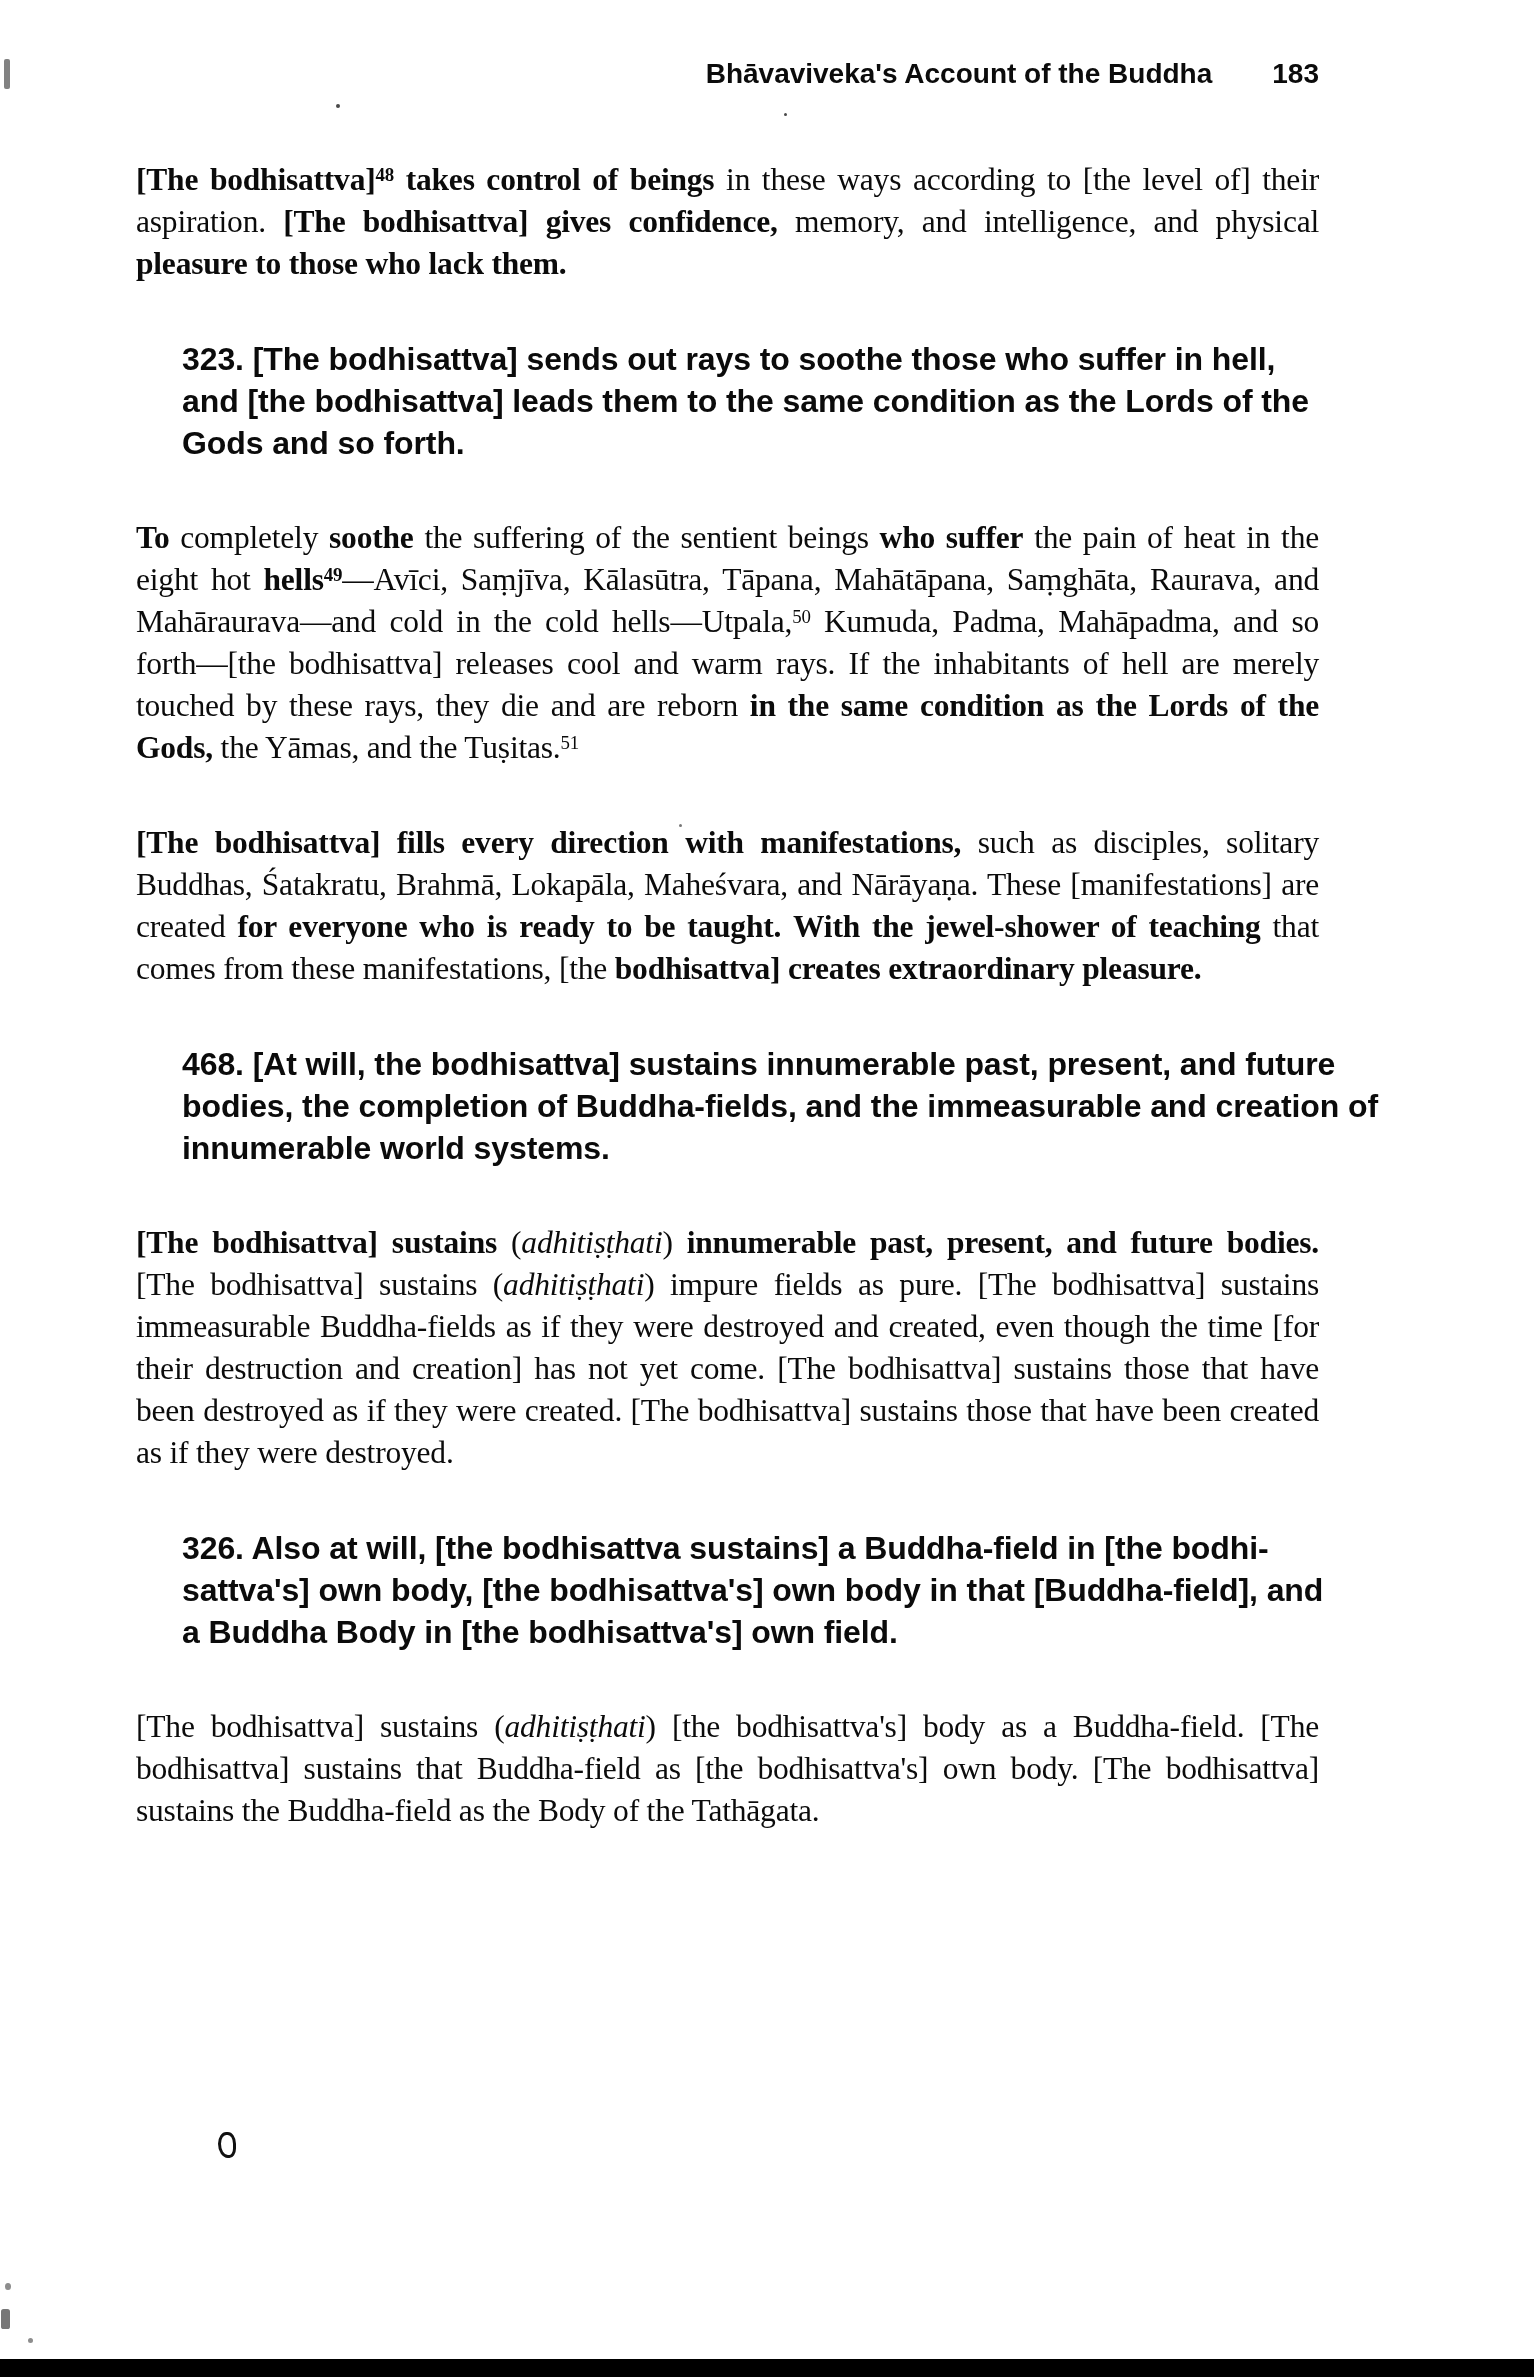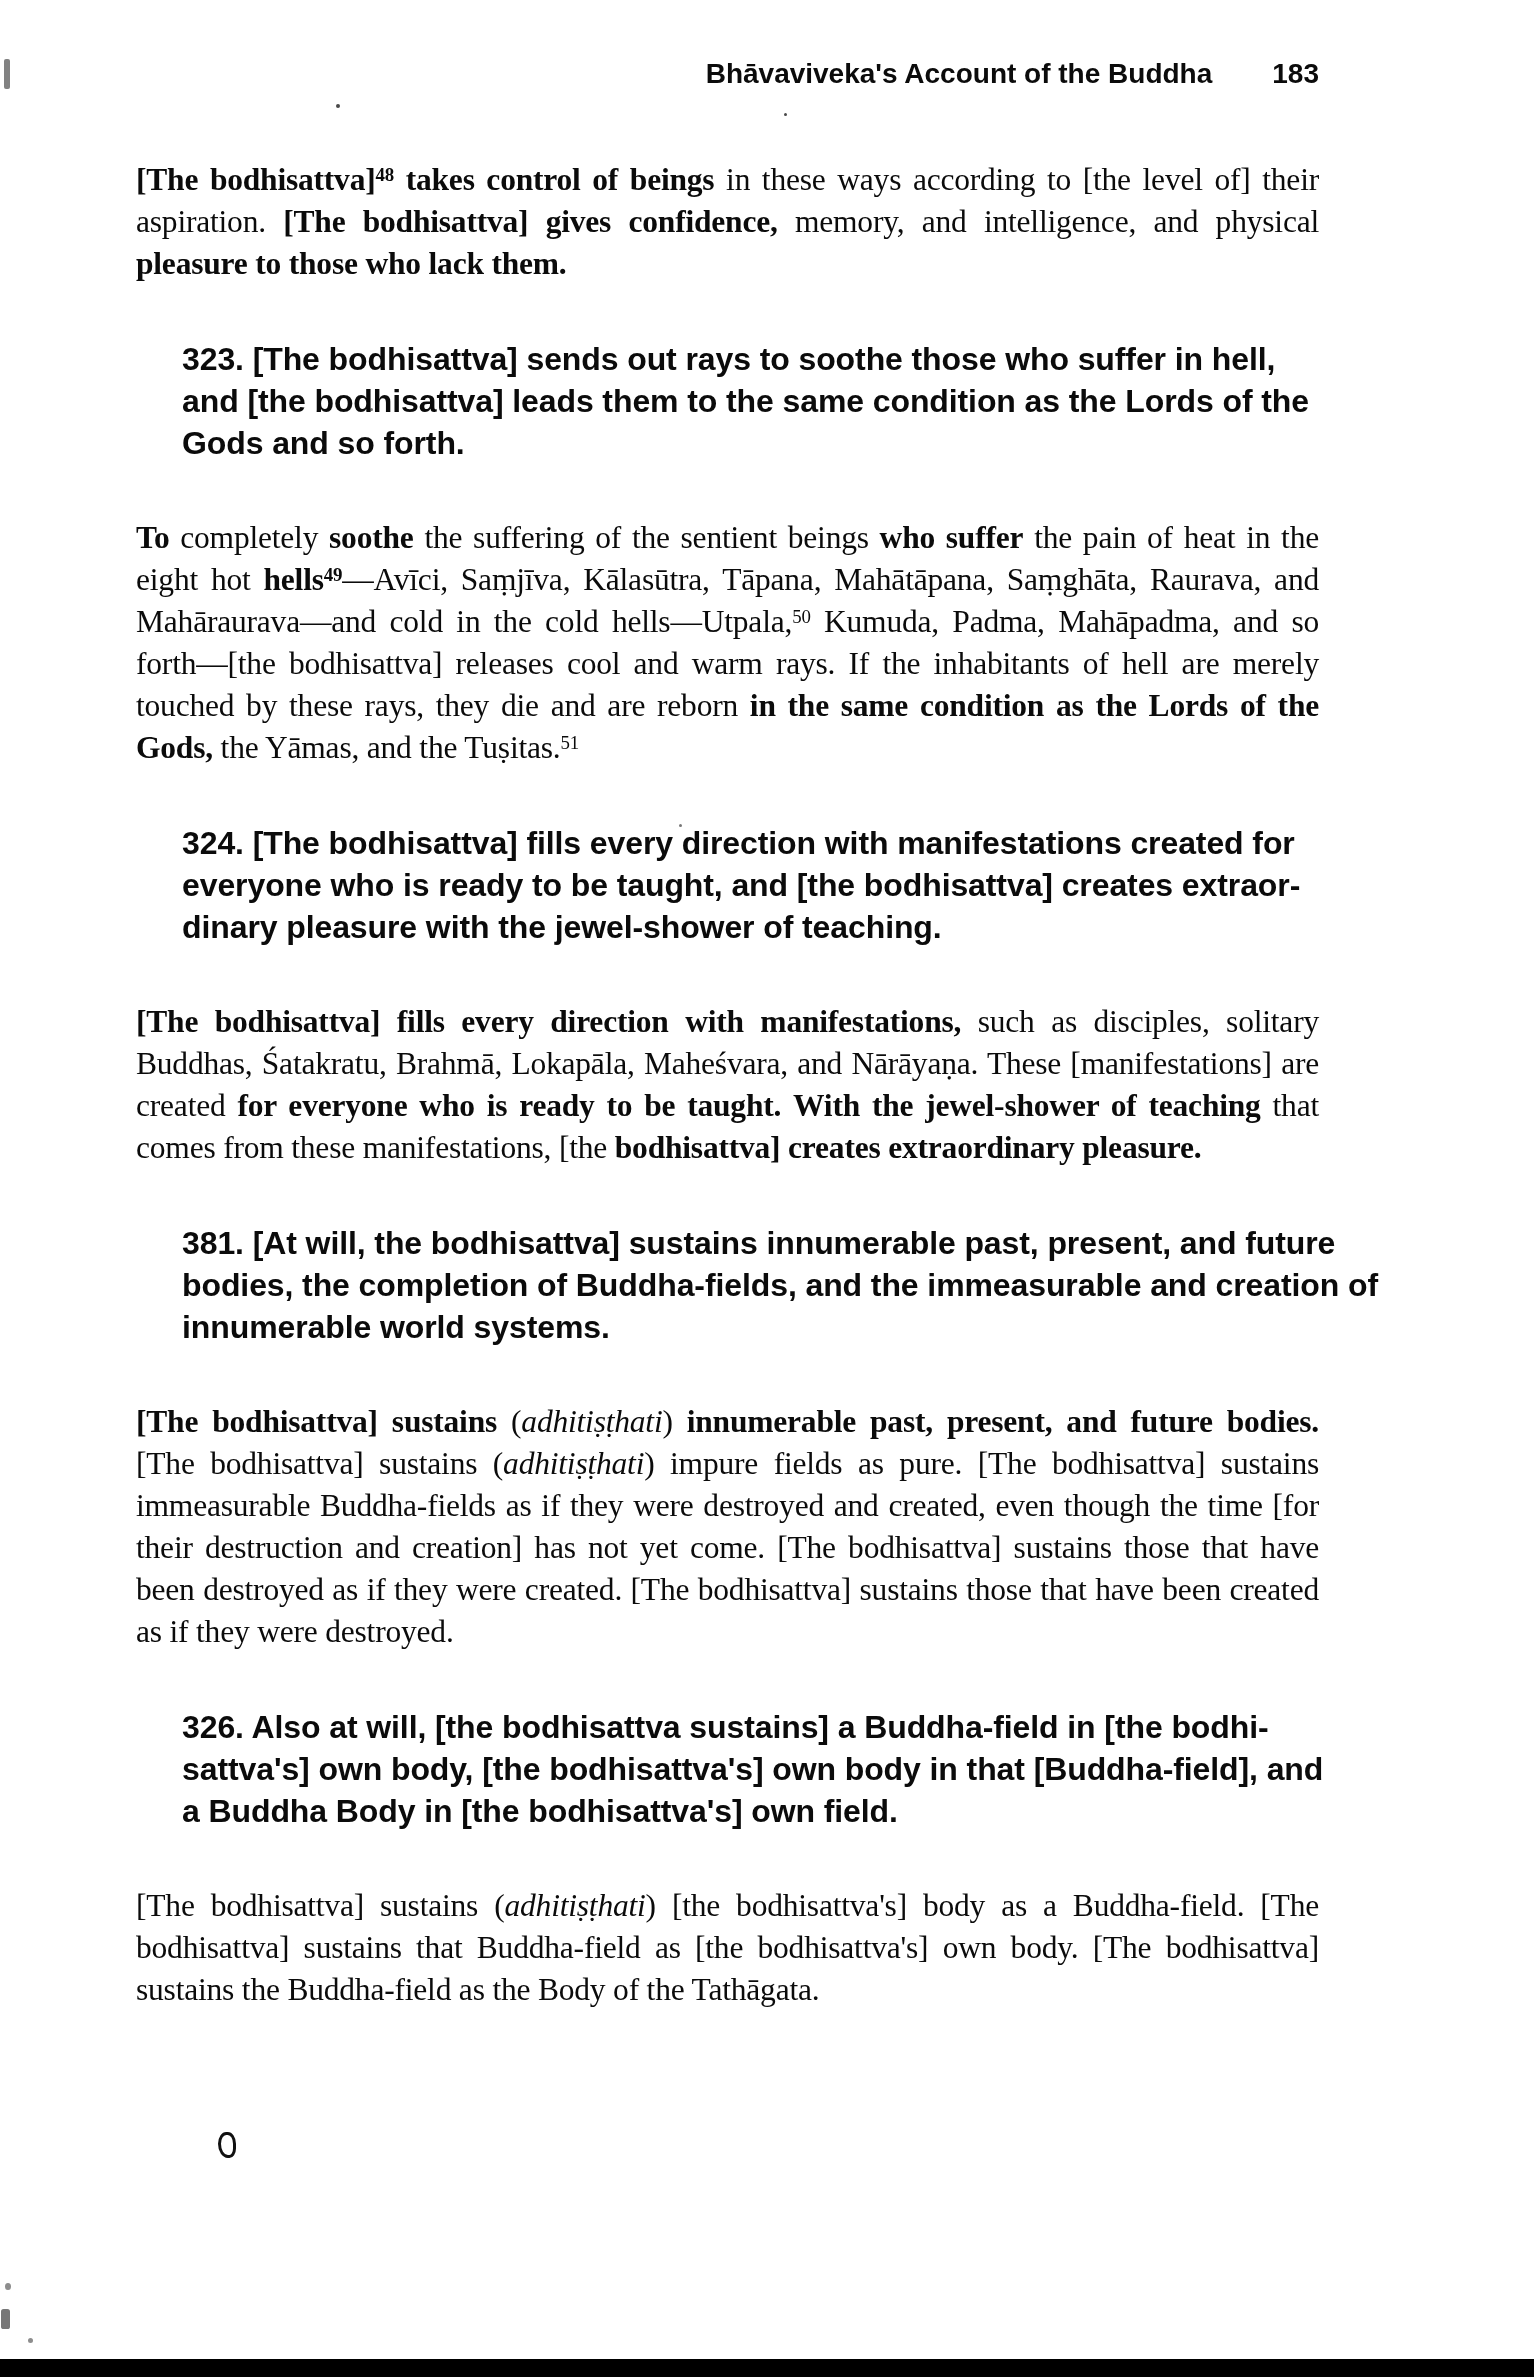--- a/index.html
+++ b/index.html
@@ -108,28 +108,23 @@
   </div>
 
   <div class="content">
       <p class="para"><span class="b">[The bodhisattva]</span><sup class="b">48</sup><span class="b"> takes control of beings</span><span> in these ways according to [the level of] their aspiration. </span><span class="b">[The bodhisattva] gives confidence,</span><span> memory, and intelligence, and physical </span><span class="b">pleasure to those who lack them.</span></p>
       <div class="verse">
         <div class="verse-line">323. [The bodhisattva] sends out rays to soothe those who suffer in hell,</div>
         <div class="verse-line">and [the bodhisattva] leads them to the same condition as the Lords of the</div>
         <div class="verse-line">Gods and so forth.</div>
       </div>
       <p class="para"><span class="b">To</span><span> completely </span><span class="b">soothe</span><span> the suffering of the sentient beings </span><span class="b">who suffer</span><span> the pain of heat in the eight hot </span><span class="b">hells</span><sup class="b">49</sup><span>—Avīci, Saṃjīva, Kālasūtra, Tāpana, Mahātāpana, Saṃghāta, Raurava, and Mahāraurava—and cold in the cold hells—Utpala,</span><sup>50</sup><span> Kumuda, Padma, Mahāpadma, and so forth—[the bodhisattva] releases cool and warm rays. If the inhabitants of hell are merely touched by these rays, they die and are reborn </span><span class="b">in the same condition as the Lords of the Gods,</span><span> the Yāmas, and the Tuṣitas.</span><sup>51</sup></p>
-      <div class="verse">
-        <div class="verse-line">324. [The bodhisattva] fills every direction with manifestations created for</div>
-        <div class="verse-line">everyone who is ready to be taught, and [the bodhisattva] creates extraor-</div>
-        <div class="verse-line">dinary pleasure with the jewel-shower of teaching.</div>
-      </div>
       <p class="para"><span class="b">[The bodhisattva] fills every direction with manifestations,</span><span> such as disciples, solitary Buddhas, Śatakratu, Brahmā, Lokapāla, Maheśvara, and Nārāyaṇa. These [manifestations] are created </span><span class="b">for everyone who is ready to be taught.</span><span> </span><span class="b">With the jewel-shower of teaching</span><span> that comes from these manifestations, [the </span><span class="b">bodhisattva] creates extraordinary pleasure.</span></p>
       <div class="verse">
-        <div class="verse-line">381. [At will, the bodhisattva] sustains innumerable past, present, and future</div>
+        <div class="verse-line">468. [At will, the bodhisattva] sustains innumerable past, present, and future</div>
         <div class="verse-line">bodies, the completion of Buddha-fields, and the immeasurable and creation of</div>
         <div class="verse-line">innumerable world systems.</div>
       </div>
       <p class="para"><span class="b">[The bodhisattva] sustains</span><span> (</span><span class="i">adhitiṣṭhati</span><span>) </span><span class="b">innumerable past, present, and future bodies.</span><span> [The bodhisattva] sustains (</span><span class="i">adhitiṣṭhati</span><span>) impure fields as pure. [The bodhisattva] sustains immeasurable Buddha-fields as if they were destroyed and created, even though the time [for their destruction and creation] has not yet come. [The bodhisattva] sustains those that have been destroyed as if they were created. [The bodhisattva] sustains those that have been created as if they were destroyed.</span></p>
       <div class="verse">
         <div class="verse-line">326. Also at will, [the bodhisattva sustains] a Buddha-field in [the bodhi-</div>
         <div class="verse-line">sattva's] own body, [the bodhisattva's] own body in that [Buddha-field], and</div>
         <div class="verse-line">a Buddha Body in [the bodhisattva's] own field.</div>
       </div>
       <p class="para"><span>[The bodhisattva] sustains (</span><span class="i">adhitiṣṭhati</span><span>) [the bodhisattva's] body as a Buddha-field. [The bodhisattva] sustains that Buddha-field as [the bodhisattva's] own body. [The bodhisattva] sustains the Buddha-field as the Body of the Tathāgata.</span></p>

